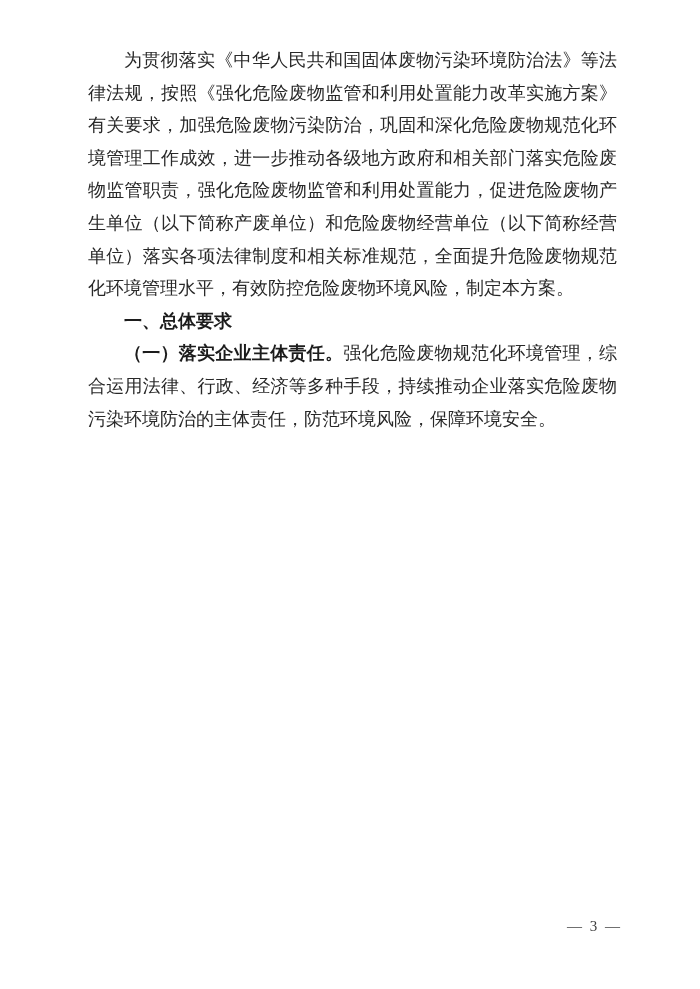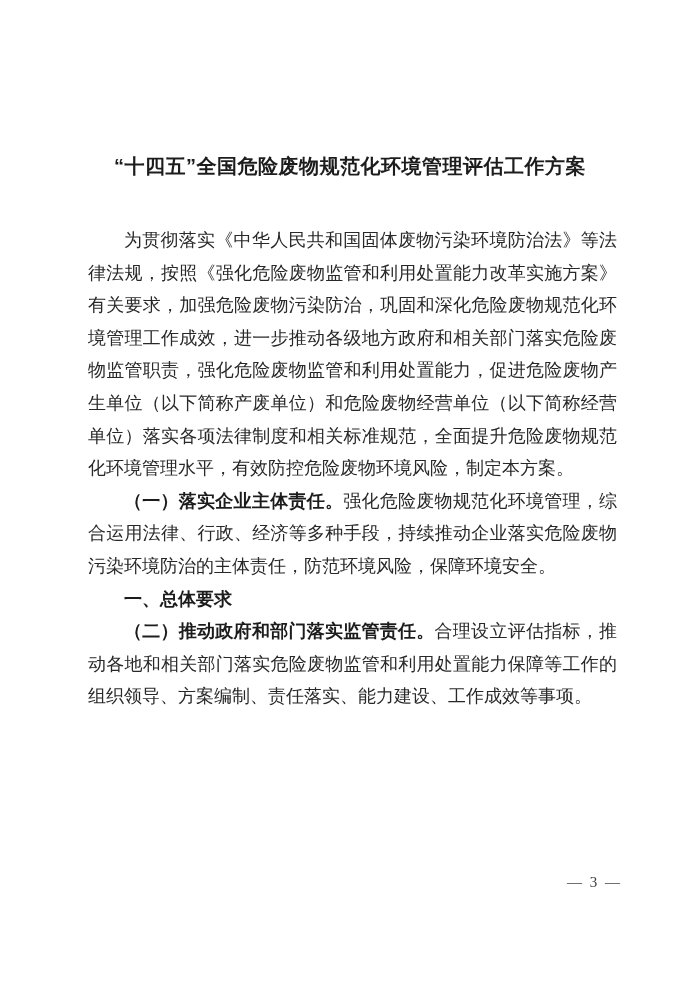--- a/index.html
+++ b/index.html
@@ -59,30 +59,28 @@
     font-size: 15px;
     letter-spacing: 2px;
     color: #3c3c3c;
   }
 </style>
 </head>
 <body>
 
 <div class="page">
 
-  <h1 class="doc-title">“十四五”全国危险废物规范化环境管理评估工作方案</h1>
 
   <div class="doc-body">
 
     <p class="para">为贯彻落实《中华人民共和国固体废物污染环境防治法》等法律法规，按照《强化危险废物监管和利用处置能力改革实施方案》有关要求，加强危险废物污染防治，巩固和深化危险废物规范化环境管理工作成效，进一步推动各级地方政府和相关部门落实危险废物监管职责，强化危险废物监管和利用处置能力，促进危险废物产生单位（以下简称产废单位）和危险废物经营单位（以下简称经营单位）落实各项法律制度和相关标准规范，全面提升危险废物规范化环境管理水平，有效防控危险废物环境风险，制定本方案。</p>
 
+    <p class="para section-heading">一、总体要求</p>
+
     <p class="para"><span class="lead">（一）落实企业主体责任。</span><span>强化危险废物规范化环境管理，综合运用法律、行政、经济等多种手段，持续推动企业落实危险废物污染环境防治的主体责任，防范环境风险，保障环境安全。</span></p>
 
-    <p class="para section-heading">一、总体要求</p>
-
-    <p class="para"><span class="lead">（二）推动政府和部门落实监管责任。</span><span>合理设立评估指标，推动各地和相关部门落实危险废物监管和利用处置能力保障等工作的组织领导、方案编制、责任落实、能力建设、工作成效等事项。</span></p>
 
 
   </div>
 
   <div class="page-number">— 3 —</div>
 
 </div>
 
 </body></html>

